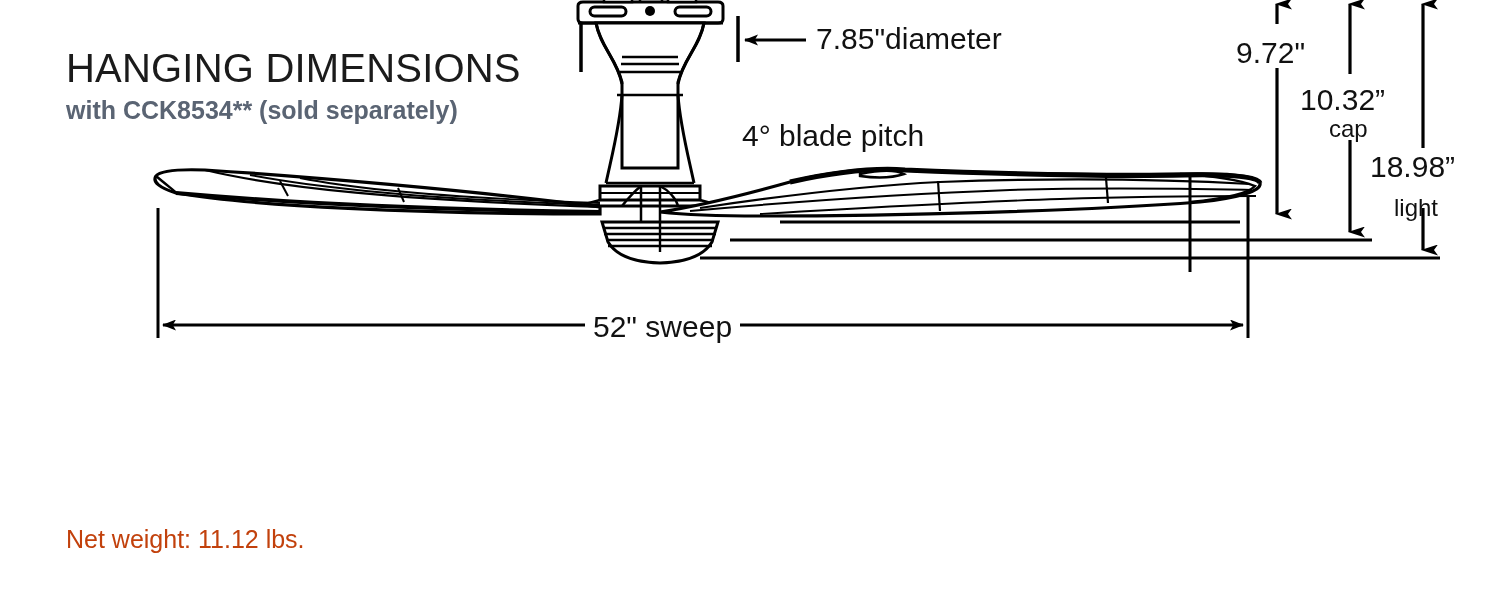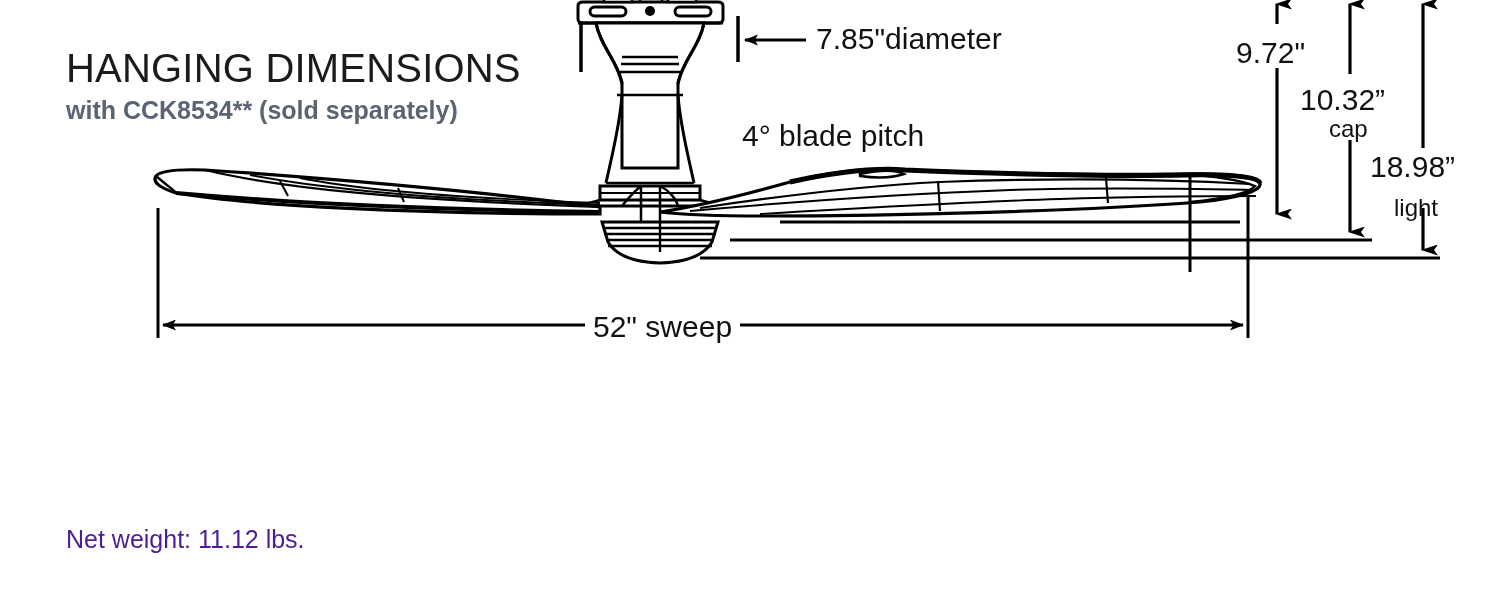--- a/index.html
+++ b/index.html
@@ -25,21 +25,21 @@
   #lbl-pitch{left:742px;top:119px;font-size:30px;}
   #lbl-sweep{
     left:585px;top:310px;font-size:30px;background:#ffffff;
     padding:0 8px;
   }
   #lbl-972{left:1236px;top:36px;font-size:30px;}
   #lbl-1032{left:1300px;top:83px;font-size:30px;text-align:right;}
   #lbl-1032s{left:1329px;top:115px;font-size:24px;}
   #lbl-1100{left:1370px;top:150px;font-size:30px;}
   #lbl-1100s{left:1394px;top:182px;font-size:24px;margin-top:12px;}
-  #netweight{left:66px;top:525px;font-size:25px;color:#4c1d95;}
+  #netweight{left:66px;top:525px;font-size:25px;color:#c2410c;}
 </style>
 </head>
 <body>
 
 <div id="stage">
 
   <svg id="diagram" viewBox="0 0 1500 609">
     <defs>
       <marker id="arrHead" markerWidth="16" markerHeight="16" refX="13" refY="5.5" orient="auto" markerUnits="userSpaceOnUse">
         <path d="M0,0 L14,5.5 L0,11 L3.2,5.5 Z" fill="#000"></path>

